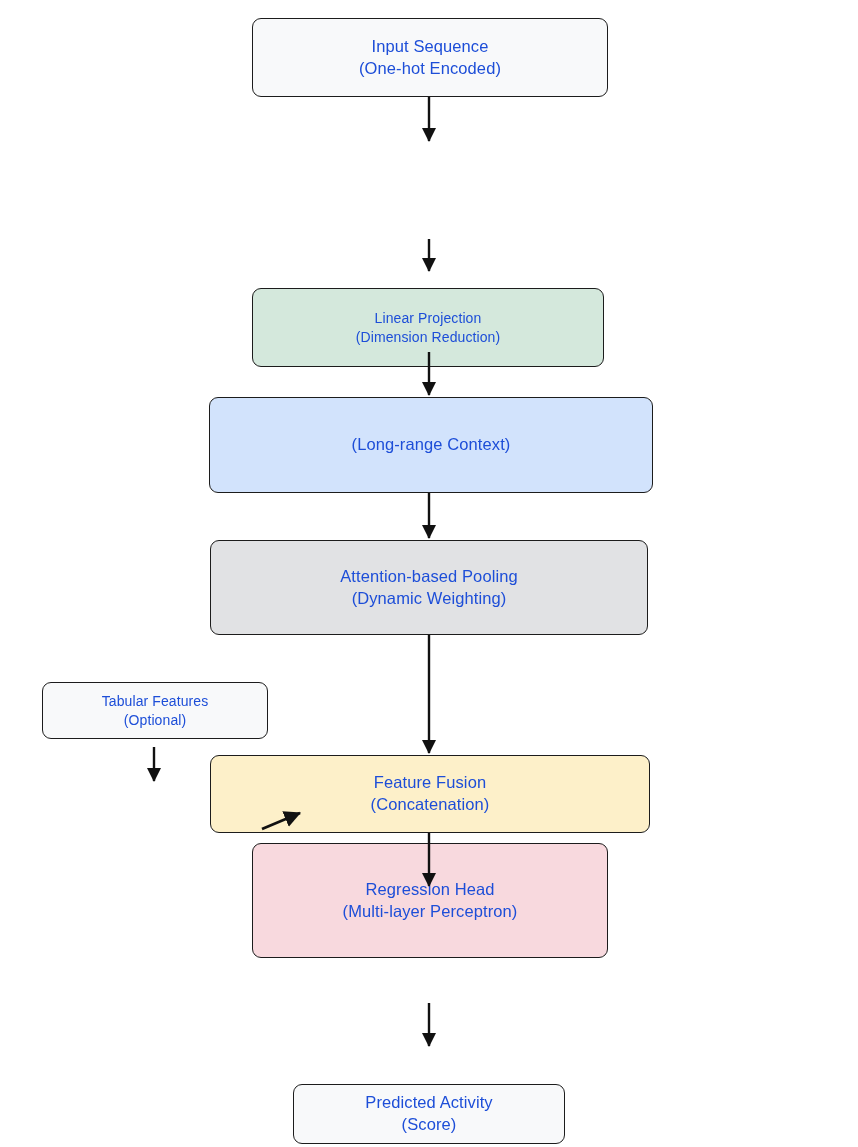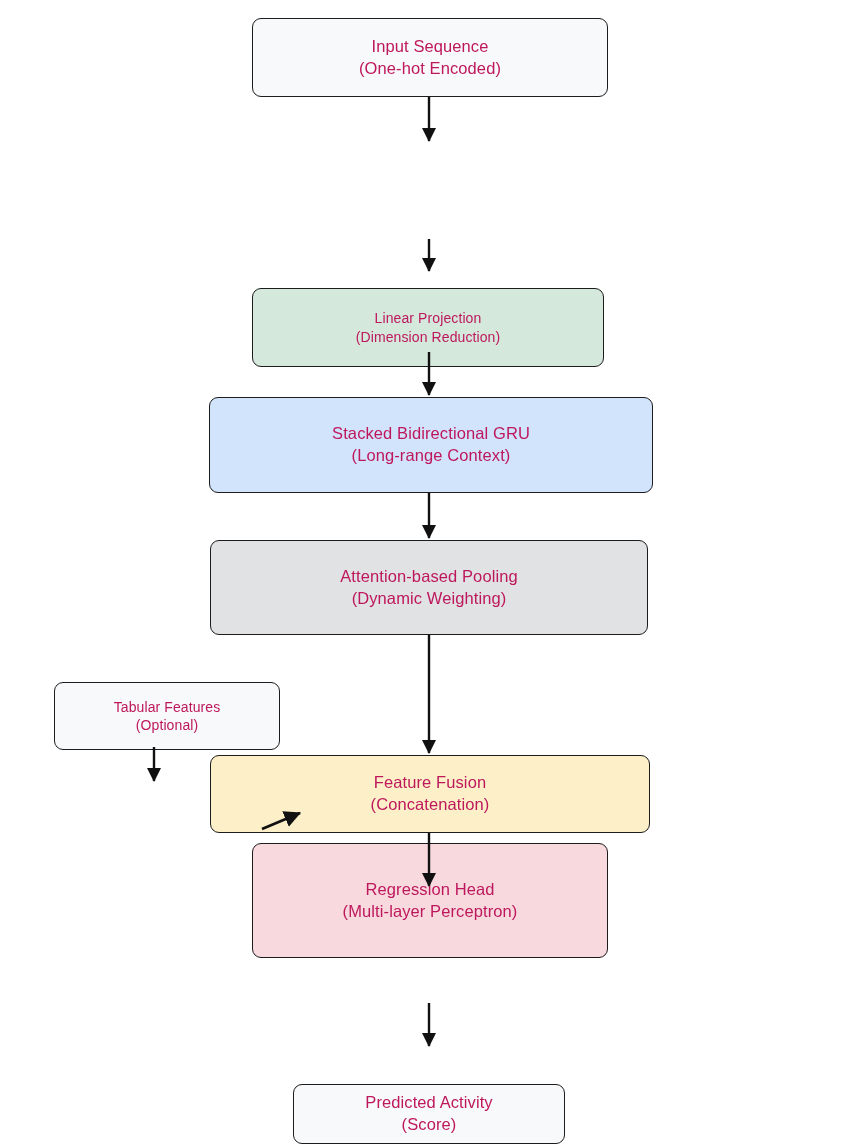--- a/index.html
+++ b/index.html
@@ -27,42 +27,42 @@
   .node {
     position: absolute;
     box-sizing: border-box;
     border: 1.6px solid #1c1c1c;
     border-radius: 9px;
     display: flex;
     flex-direction: column;
     align-items: center;
     justify-content: center;
     text-align: center;
-    color: #be185d;
+    color: #1d4ed8;
     line-height: 1.32;
     letter-spacing: 0.1px;
     z-index: 1;
   }
   .node .t { white-space: nowrap; }
   .fs-lg { font-size: 16.5px; }
   .fs-sm { font-size: 14px; }
   .fill-white  { background: #f8f9fa; }
   .fill-green  { background: #d4e8dc; }
   .fill-blue   { background: #d2e3fc; }
   .fill-gray   { background: #e1e2e4; }
   .fill-yellow { background: #fdf0c9; }
   .fill-pink   { background: #f8d9de; }
 
   
   .n-input     { left: 252px; top: 18px;   width: 356px; height: 79px; }
   .n-cnn       { left: 125px; top: 143px;  width: 610px; height: 96px; }
   .n-linear    { left: 252px; top: 288px;  width: 352px; height: 79px; }
   .n-gru       { left: 209px; top: 397px;  width: 444px; height: 96px; }
   .n-attn      { left: 210px; top: 540px;  width: 438px; height: 95px; }
-  .n-tabular   { left: 54px;  top: 682px;  width: 226px; height: 68px; }
+  .n-tabular   { left: 42px;  top: 682px;  width: 226px; height: 57px; }
   .n-encoder   { left: 40px;  top: 783px;  width: 228px; height: 79px; z-index: 1; }
   .n-fusion    { left: 210px; top: 755px;  width: 440px; height: 78px; z-index: 2; }
   .n-regress   { left: 252px; top: 843px;  width: 356px; height: 115px; }
   .n-predict   { left: 293px; top: 1048px; width: 272px; height: 60px; margin-top: 36px; }
 </style>
 </head>
 <body>
 
 <div class="canvas">
 
@@ -90,21 +90,20 @@
     <div class="t">(One-hot Encoded)</div>
   </div>
 
 
   <div class="node fill-green fs-sm n-linear">
     <div class="t">Linear Projection</div>
     <div class="t">(Dimension Reduction)</div>
   </div>
 
   <div class="node fill-blue fs-lg n-gru">
-    <div class="t">Stacked Bidirectional GRU</div>
     <div class="t">(Long-range Context)</div>
   </div>
 
   <div class="node fill-gray fs-lg n-attn">
     <div class="t">Attention-based Pooling</div>
     <div class="t">(Dynamic Weighting)</div>
   </div>
 
   <div class="node fill-white fs-sm n-tabular">
     <div class="t">Tabular Features</div>

